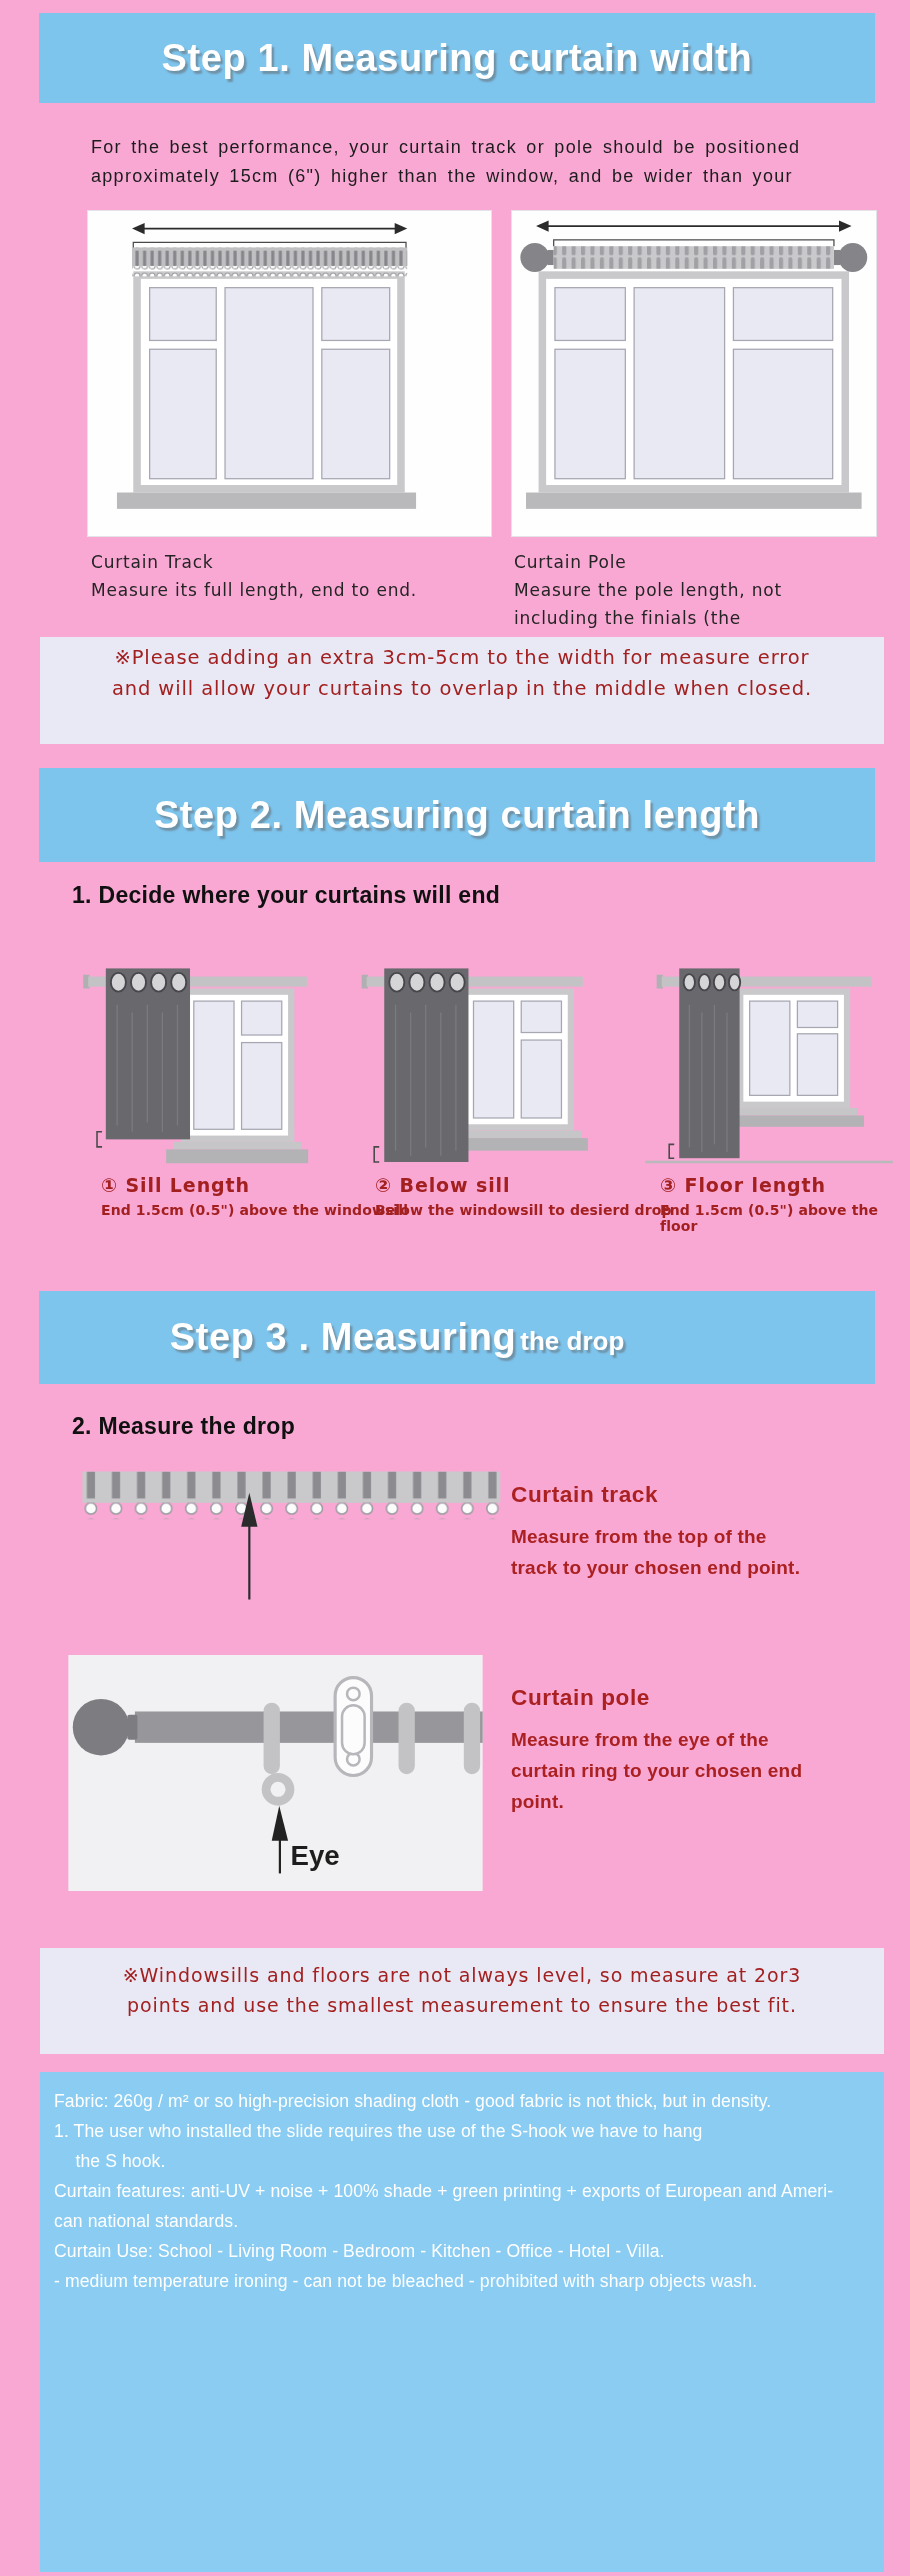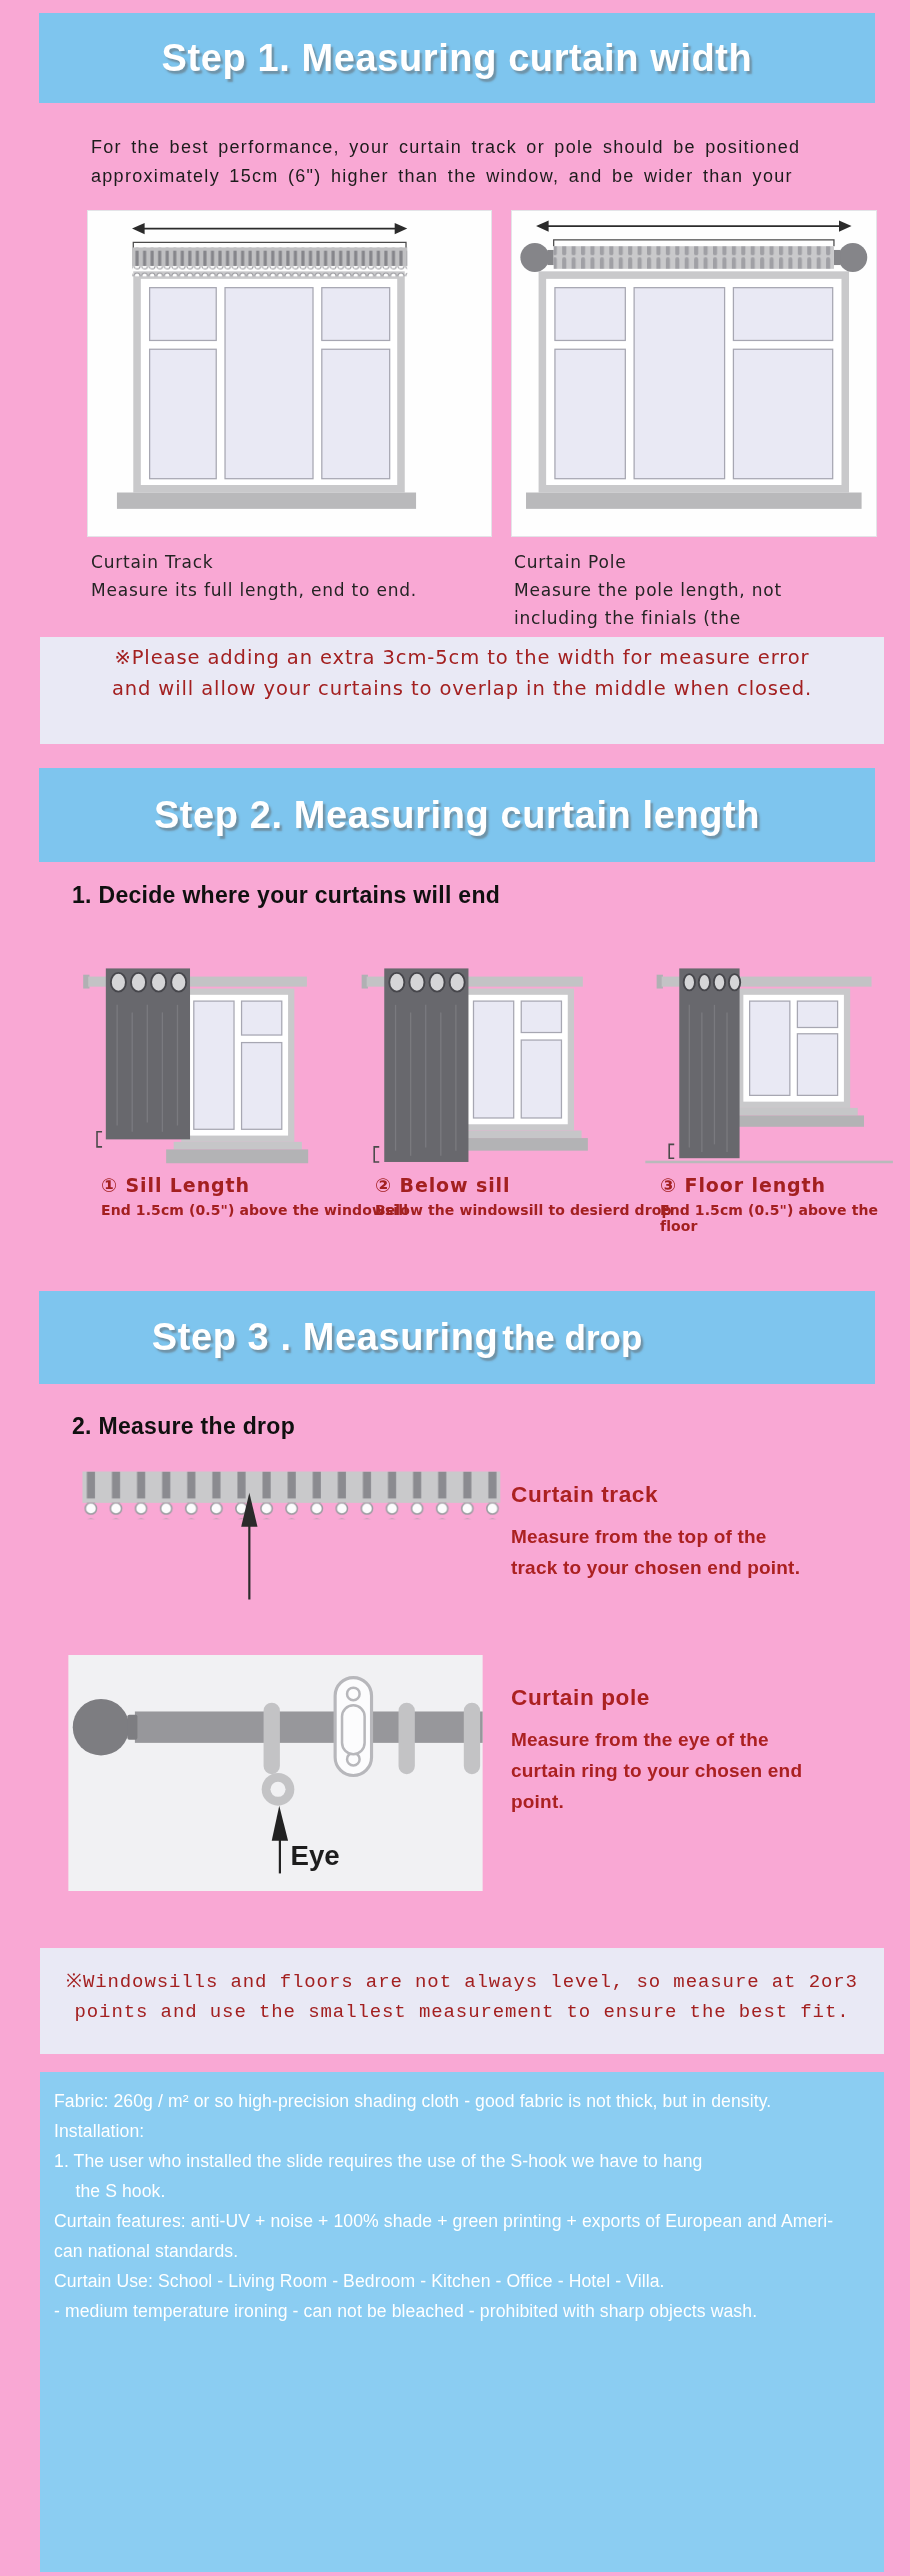--- a/index.html
+++ b/index.html
@@ -9,21 +9,21 @@
     --accent_red:#a32020;
     --ink:#1c1c1c;
   }
   html,body{margin:0;padding:0;background:#ffffff;}
   #page{position:relative;width:910px;height:2576px;background:#f9a8d4;overflow:hidden;
         font-family:"Liberation Sans",sans-serif;}
   .banner{position:absolute;left:39px;width:836px;background:var(--banner_blue);
           display:flex;align-items:center;justify-content:center;}
   .banner-title{font-weight:700;font-size:38px;color:#ffffff;letter-spacing:0.6px;white-space:nowrap;
           text-shadow:2.5px 3.1px 1.9px rgba(95,95,95,0.5);}
-  .banner-title-sub{font-weight:700;font-size:35px;margin-left:4px;letter-spacing:0;}
+  .banner-title-sub{font-weight:700;font-size:26px;margin-left:4px;letter-spacing:0;}
   .intro{position:absolute;left:91px;top:133px;width:755px;color:var(--ink);
          font-size:18px;line-height:29px;letter-spacing:1.3px;word-spacing:3.1px;}
   .illu-box{position:absolute;border:0.6px solid #e4e4e8;background:#fefefe;}
   .cap{position:absolute;color:#242424;font-family:"DejaVu Sans","Liberation Sans",sans-serif;
        font-size:17px;line-height:28px;letter-spacing:0.8px;}
   .note{position:absolute;left:40px;width:844px;background:var(--note_bg);text-align:center;
         color:var(--accent_red);font-family:"DejaVu Sans","Liberation Sans",sans-serif;
         font-size:19.5px;line-height:31px;letter-spacing:0.9px;box-sizing:border-box;}
   .h2{position:absolute;font-weight:700;font-size:23px;color:#101010;letter-spacing:0.3px;}
   .opt{position:absolute;color:var(--accent_red);font-family:"DejaVu Sans","Liberation Sans",sans-serif;}
@@ -325,28 +325,27 @@
     </svg>
   </div>
 
   <div class="red-block" style="left:511px;top:1685px;">
     <div class="rb-title">Curtain pole</div>
     <div class="rb-line">Measure from the eye of the</div>
     <div class="rb-line">curtain ring to your chosen end</div>
     <div class="rb-line">point.</div>
   </div>
 
-  <div class="note" style="top:1948px;height:106px;padding-top:19px;font-size:19px;line-height:30px;font-family:Liberation Mono, monospace;">
+  <div class="note" style="top:1948px;height:106px;padding-top:12px;font-size:19px;line-height:30px;">
     <div>※Windowsills and floors are not always level, so measure at 2or3</div>
     <div>points and use the smallest measurement to ensure the best fit.</div>
   </div>
 
   <div class="footer">
     <div class="footer-line">Fabric: 260g / m² or so high-precision shading cloth - good fabric is not thick, but in density.</div>
-    <div class="footer-line">Installation:</div>
     <div class="footer-line">1. The user who installed the slide requires the use of the S-hook we have to hang</div>
     <div class="footer-line indent">the S hook.</div>
     <div class="footer-line">Curtain features: anti-UV + noise + 100% shade + green printing + exports of European and Ameri-</div>
     <div class="footer-line">can national standards.</div>
     <div class="footer-line">Curtain Use: School - Living Room - Bedroom - Kitchen - Office - Hotel - Villa.</div>
     <div class="footer-line">- medium temperature ironing - can not be bleached - prohibited with sharp objects wash.</div>
   </div>
 
 </div>
 

